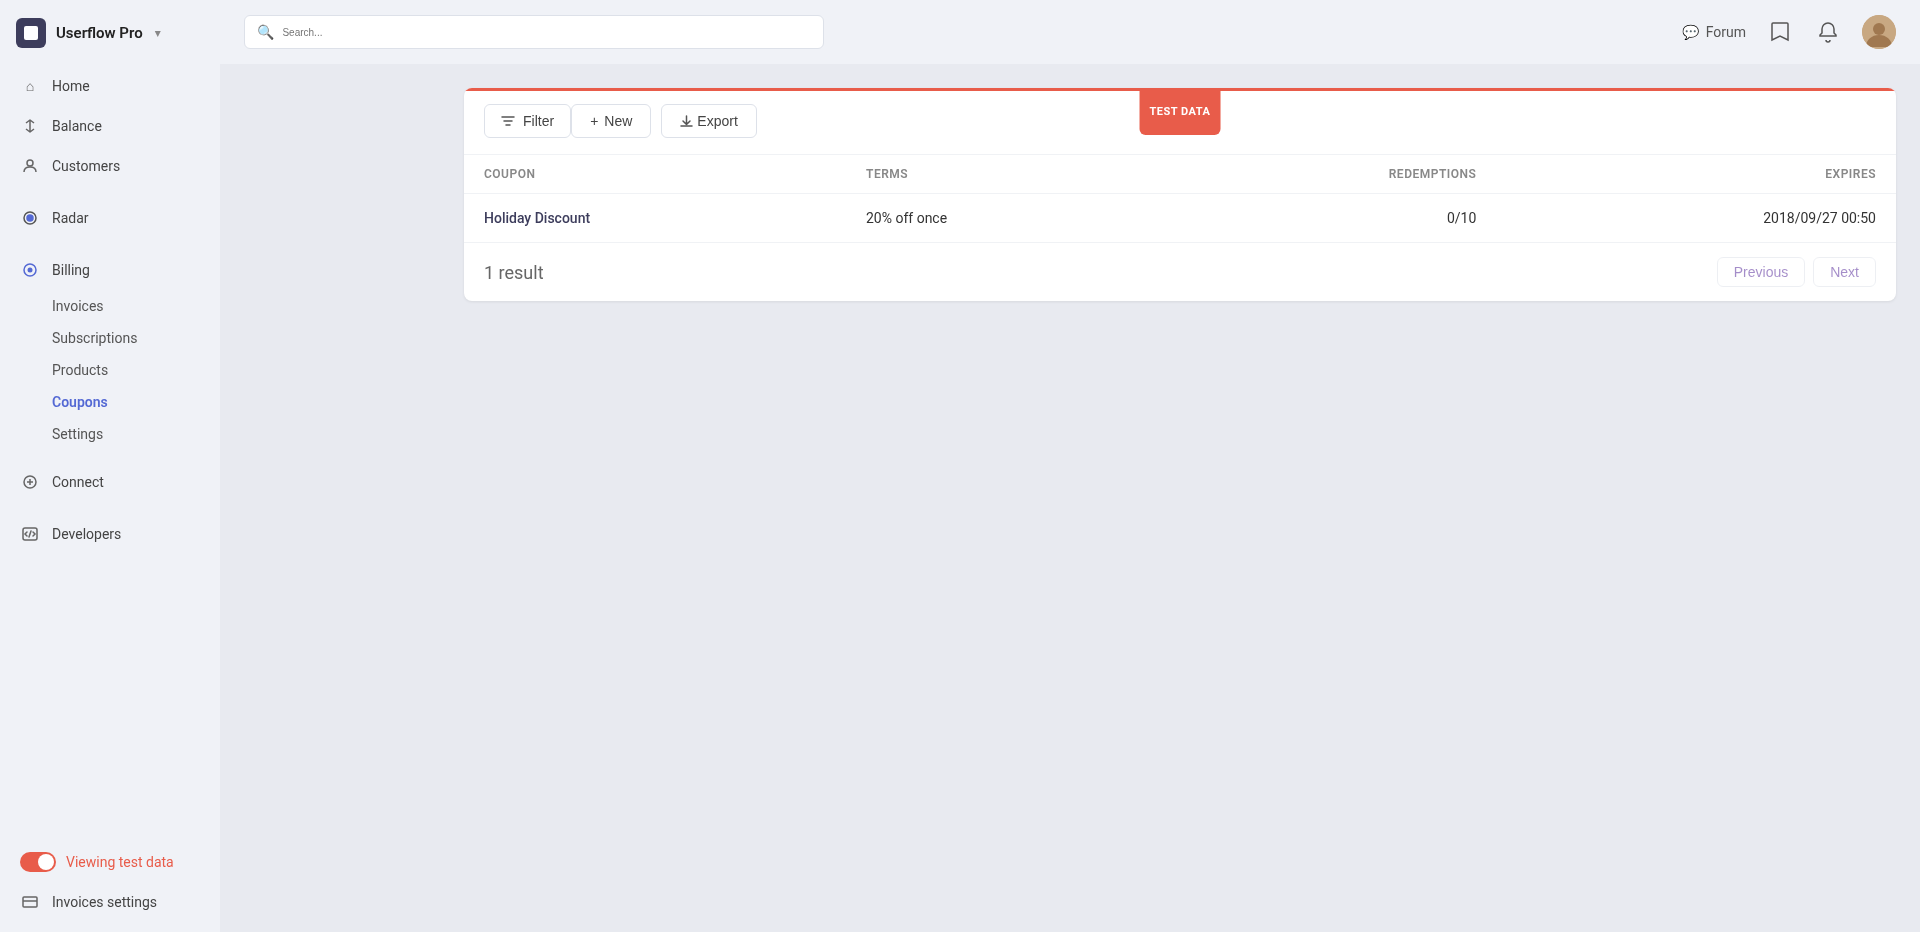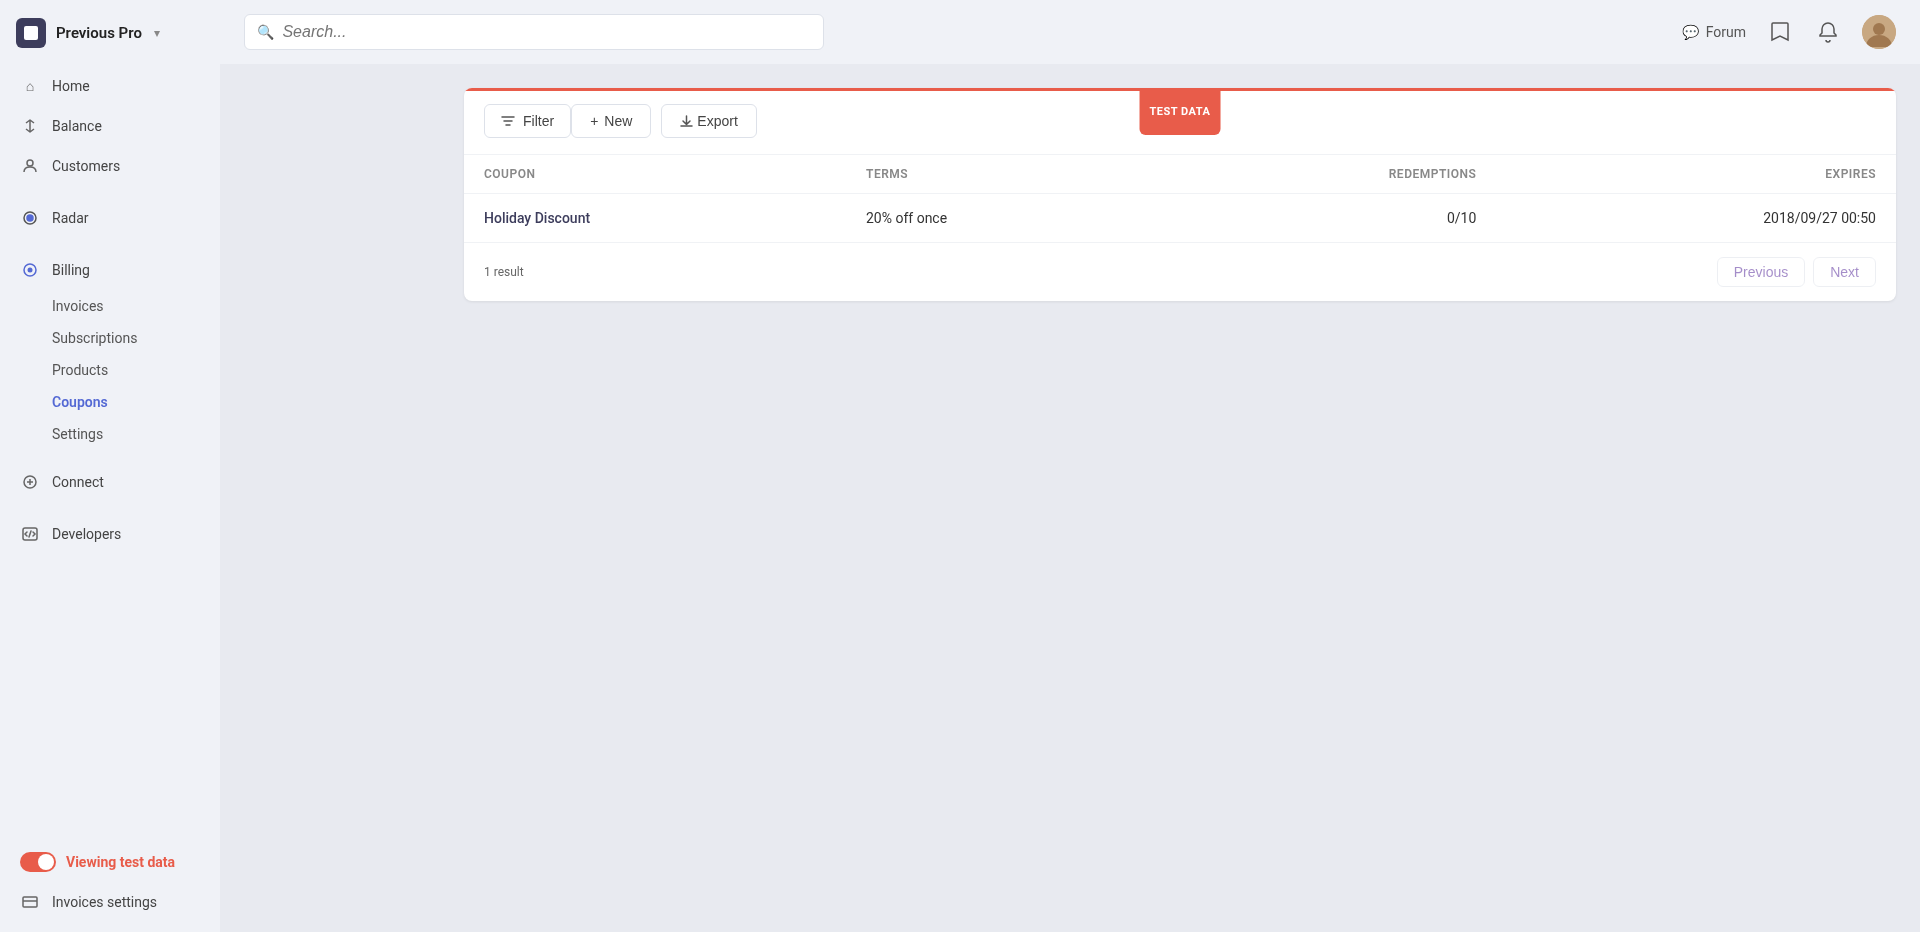--- a/index.html
+++ b/index.html
@@ -131,21 +131,21 @@
       border-radius: 50%;
       position: absolute;
       top: 2px;
       right: 2px;
       transition: left 0.2s;
     }
 
     .toggle-label {
       color: #e85c4a;
       font-size: 14px;
-      font-weight: 700;
+      font-weight: 400;
     }
 
     
     .header {
       position: fixed;
       top: 0;
       left: 220px;
       right: 0;
       height: 64px;
       background: #f0f2f7;
@@ -165,24 +165,23 @@
       border: 1px solid #dde1e9;
       border-radius: 6px;
       padding: 8px 12px;
       gap: 8px;
     }
 
     .search-bar input {
       border: none;
       outline: none;
       flex: 1;
-      font-size: 16px;
+      font-size: 10px;
       color: #8b5cf6;
       background: transparent;
-      font-style: italic;
     }
 
     .search-icon {
       color: #aaa;
       font-size: 14px;
     }
 
     .header-right {
       margin-left: auto;
       display: flex;
@@ -347,21 +346,21 @@
     
     .table-footer {
       display: flex;
       align-items: center;
       justify-content: space-between;
       padding: 14px 20px;
     }
 
     .result-count {
       color: #666;
-      font-size: 12px;
+      font-size: 18px;
     }
 
     .pagination-btns {
       display: flex;
       gap: 8px;
     }
 
     .pagination-btn {
       padding: 6px 16px;
       border: 1px solid #dde1e9;
@@ -390,21 +389,21 @@
     }
   </style>
 </head>
 <body>
 
 <div class="sidebar">
   <div class="sidebar-header">
     <div class="sidebar-logo">
       <div class="sidebar-logo-inner"></div>
     </div>
-    <span class="sidebar-brand">Previous Pro</span>
+    <span class="sidebar-brand">Userflow Pro</span>
     <span class="sidebar-chevron">▾</span>
   </div>
 
   <div class="nav-item">
     <span class="nav-icon">⌂</span>
     <span>Home</span>
   </div>
   <div class="nav-item">
     <span class="nav-icon">
       <svg width="16" height="16" viewBox="0 0 16 16" fill="none">

